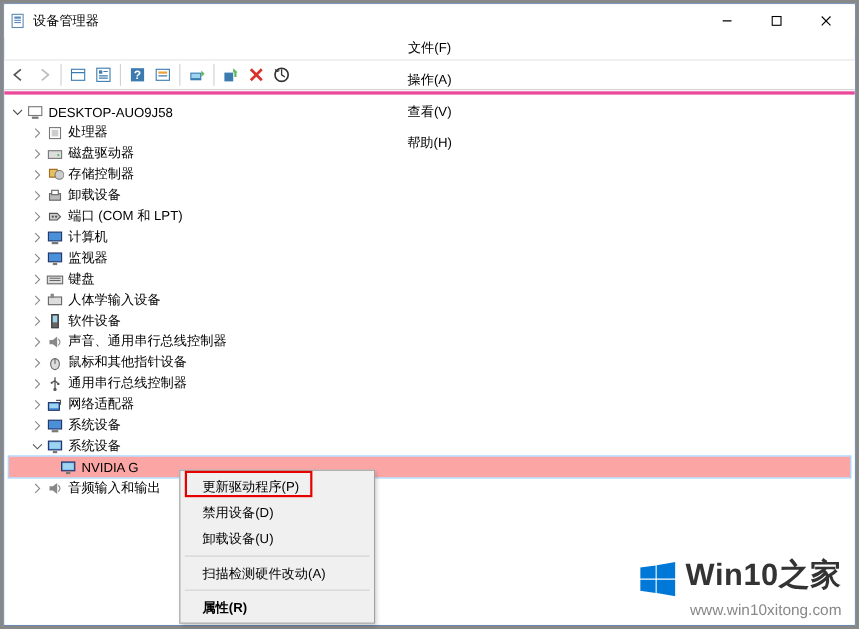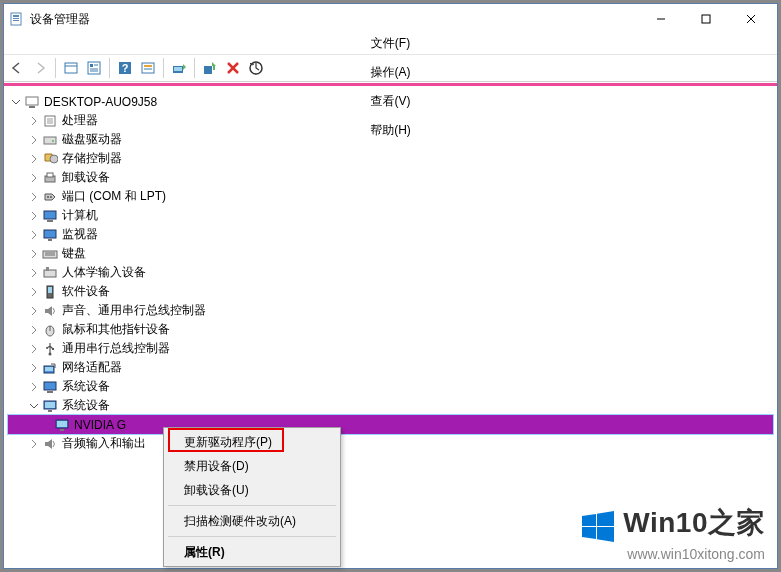--- a/index.html
+++ b/index.html
@@ -19,21 +19,21 @@
   .tool-btn { width:22px; height:22px; display:flex; align-items:center; justify-content:center; border:1px solid transparent; }
   .content { position: absolute; top: 79px; left: 0; right: 0; bottom: 0; border-top:3px solid #ec4899; overflow:hidden;}
   .tree { padding: 6px 4px; }
   .tree-row { display:flex; align-items:center; height:19px; white-space:nowrap; }
   .arrow { width:16px; height:16px; display:flex; align-items:center; justify-content:center; }
   .node-icon { width:16px; height:16px; margin-right:4px; display:flex; align-items:center; justify-content:center;}
   .node-label { font-size:12px; }
   .indent-0 { padding-left: 0px; }
   .indent-1 { padding-left: 18px; }
   .indent-2 { padding-left: 46px; }
-  .selected { background:#a21caf; outline:1px solid #99d1ff; }
+  .selected { background:#fca5a5; outline:1px solid #99d1ff; }
   .ctx-menu { position:absolute; left:159px; top:423px; width:178px; background:#f0f0f0; border:1px solid #a0a0a0; box-shadow:2px 2px 4px rgba(0,0,0,0.2); padding:2px; }
   .ctx-item { height:24px; display:flex; align-items:center; padding:0 18px; font-size:12px; }
   .ctx-sep { height:1px; background:#d0d0d0; margin:3px 2px;}
   .highlight-box { position:absolute; border:2px solid #e60000; pointer-events:none; }
   .watermark { position:absolute; right:12px; bottom:6px; text-align:right; }
   .watermark .brand { font-size:28px; font-weight:600; color:#333; letter-spacing:0.5px;}
   .watermark .url { font-size:14px; color:#888; }
   .win-logo { display:inline-block; vertical-align:middle; margin-right:6px; }
 </style>
 </head>

